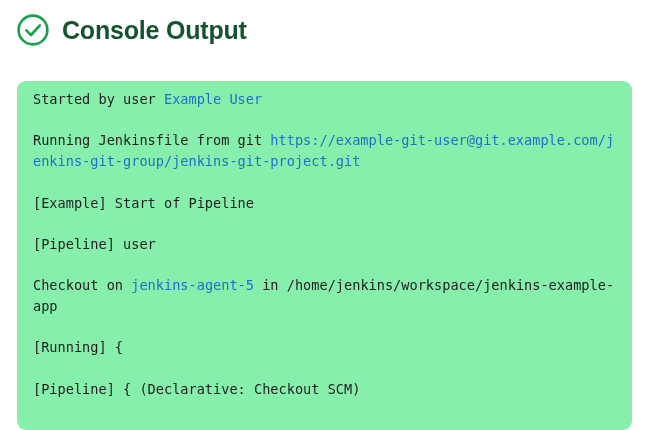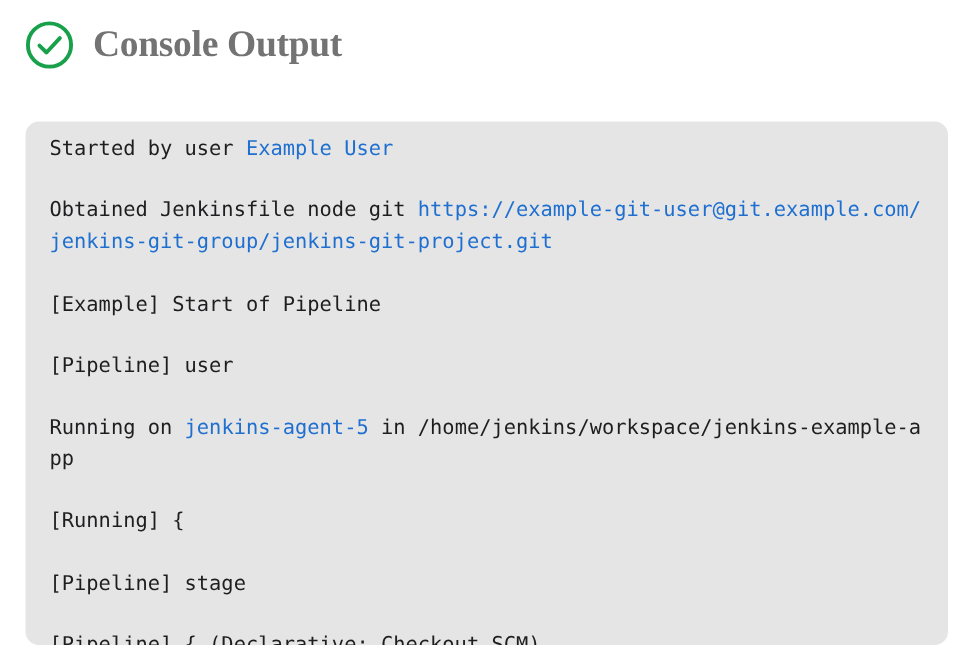--- a/index.html
+++ b/index.html
@@ -33,37 +33,37 @@
   }
 
   .status-icon {
     width: 34px;
     height: 34px;
     flex: 0 0 34px;
     display: block;
   }
 
   .page-title {
-    font-family: Liberation Serif, serif;
+    font-family: Liberation Sans, sans-serif;
     font-size: 25px;
     font-weight: bold;
-    color: #737373;
+    color: #14532d;
     letter-spacing: -0.2px;
     line-height: 34px;
     white-space: nowrap;
   }
 
   
   .console-panel {
     position: absolute;
     left: 17px;
     top: 81px;
     width: 615px;
     height: 349px;
-    background: #e5e5e5;
+    background: #86efac;
     border-radius: 9px;
     box-sizing: border-box;
     padding: 8px 16px 16px 16px;
     overflow: hidden;
   }
 
   .console-output {
     font-family: "DejaVu Sans Mono", "Liberation Mono", monospace;
     font-size: 13.6px;
     line-height: 20.7px;
@@ -100,26 +100,25 @@
       <svg class="status-icon" viewBox="0 0 34 34" xmlns="http://www.w3.org/2000/svg" aria-hidden="true">
         <circle cx="17" cy="17" r="14.4" fill="none" stroke="#19a04a" stroke-width="2.6"></circle>
         <path d="M10.3 17.4 L15.0 22.0 L23.9 12.4" fill="none" stroke="#19a04a" stroke-width="2.6" stroke-linecap="round" stroke-linejoin="round"></path>
       </svg>
     </span>
     <div class="page-title">Console Output</div>
   </div>
 
   <div class="console-panel">
     <div class="console-output"><span class="log-line"><span class="tok-plain">Started by user </span><span class="tok-link">Example User</span></span>
-<span class="log-line"><span class="tok-plain">Obtained Jenkinsfile node git </span><span class="tok-link">https://example-git-user@git.example.com/jenkins-git-group/jenkins-git-project.git</span></span>
+<span class="log-line"><span class="tok-plain">Running Jenkinsfile from git </span><span class="tok-link">https://example-git-user@git.example.com/jenkins-git-group/jenkins-git-project.git</span></span>
 <span class="log-line muted"><span class="tok-plain">[Example] Start of Pipeline</span></span>
 <span class="log-line muted"><span class="tok-plain">[Pipeline] user</span></span>
-<span class="log-line"><span class="tok-plain">Running on </span><span class="tok-link">jenkins-agent-5</span><span class="tok-plain"> in /home/jenkins/workspace/jenkins-example-app</span></span>
+<span class="log-line"><span class="tok-plain">Checkout on </span><span class="tok-link">jenkins-agent-5</span><span class="tok-plain"> in /home/jenkins/workspace/jenkins-example-app</span></span>
 <span class="log-line muted"><span class="tok-plain">[Running] {</span></span>
-<span class="log-line muted"><span class="tok-plain">[Pipeline] stage</span></span>
 <span class="log-line muted"><span class="tok-plain">[Pipeline] { (Declarative: Checkout SCM)</span></span>
 
 
 
 
 
 
 </div>
   </div>
 

